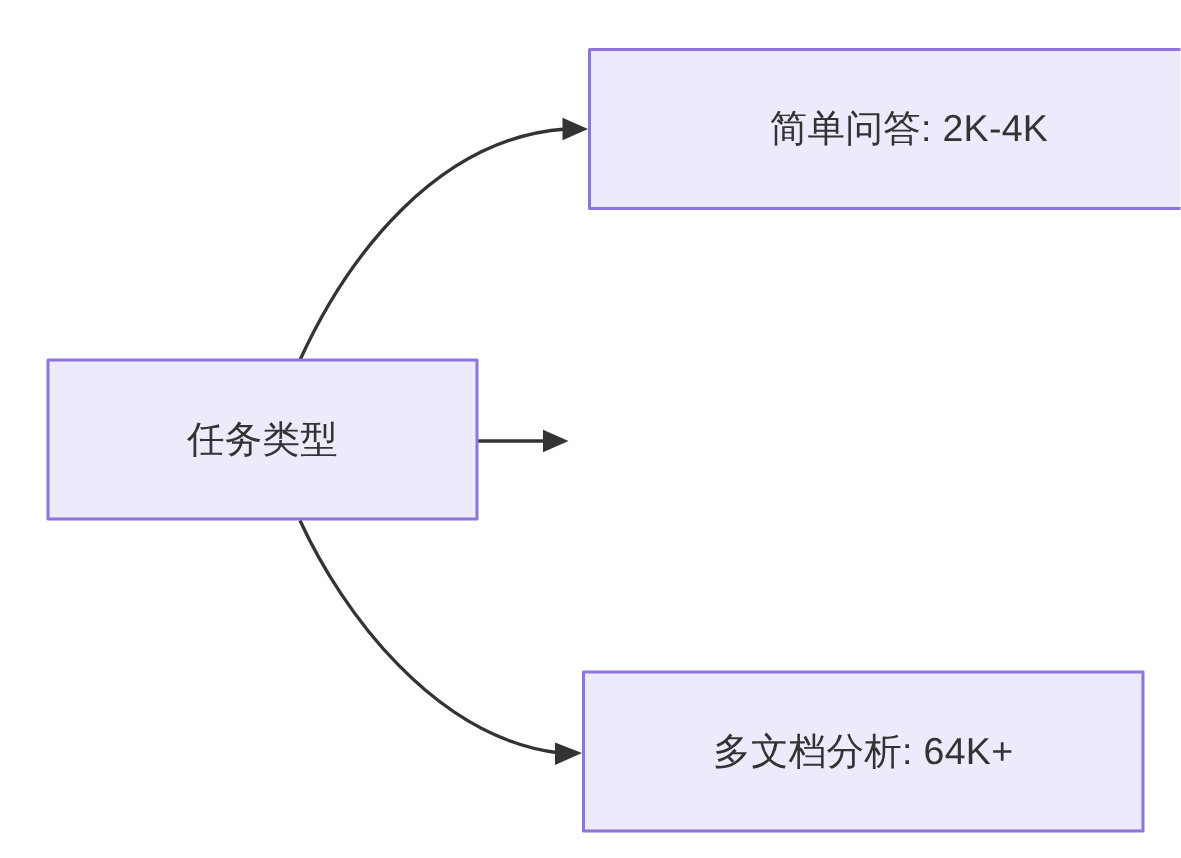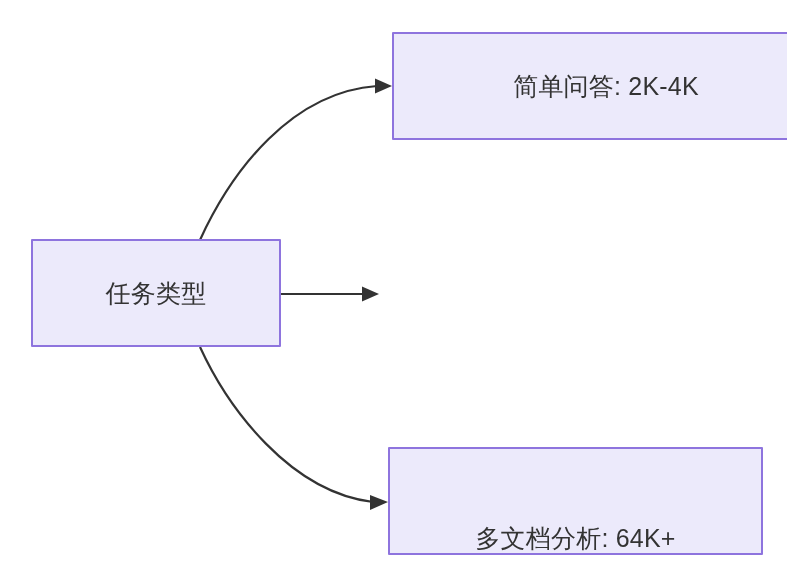--- a/index.html
+++ b/index.html
@@ -40,24 +40,24 @@
   }
   .flow-node-label {
     font-family: "Liberation Sans", "DejaVu Sans", sans-serif;
     font-size: 25px;
     line-height: 1.2;
     color: #333333;
     letter-spacing: 0.2px;
     white-space: nowrap;
     text-align: center;
   }
-  #node-root      { left: 31px;  top: 239px; width: 250px; height: 108px; }
+  #node-root      { left: 31px;  top: 239px; width: 288px; height: 108px; }
   #node-simple-qa { left: 392px; top: 32px;  width: 428px; height: 108px; }
   #node-doc-sum   { left: 379px; top: 240px; width: 391px; height: 108px; }
-  #node-multi-doc { left: 388px; top: 447px; width: 375px; height: 108px; align-items: flex-end; }
+  #node-multi-doc { left: 388px; top: 447px; width: 375px; height: 108px; }
   .edge-path {
     fill: none;
     stroke: #333333;
     stroke-width: 2.2;
     stroke-linecap: butt;
   }
   .edge-arrow-head {
     fill: #333333;
     stroke: none;
   }

